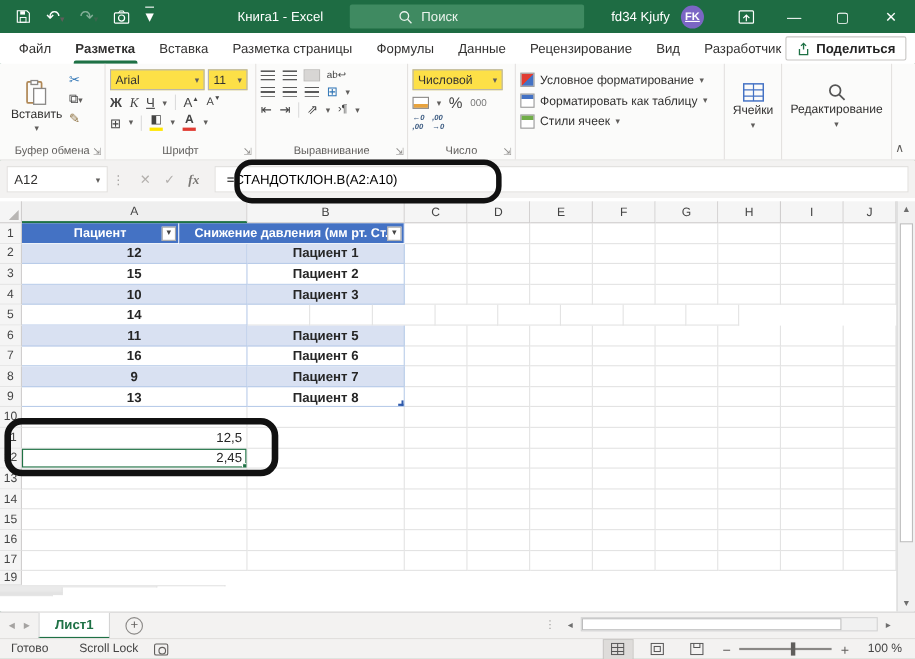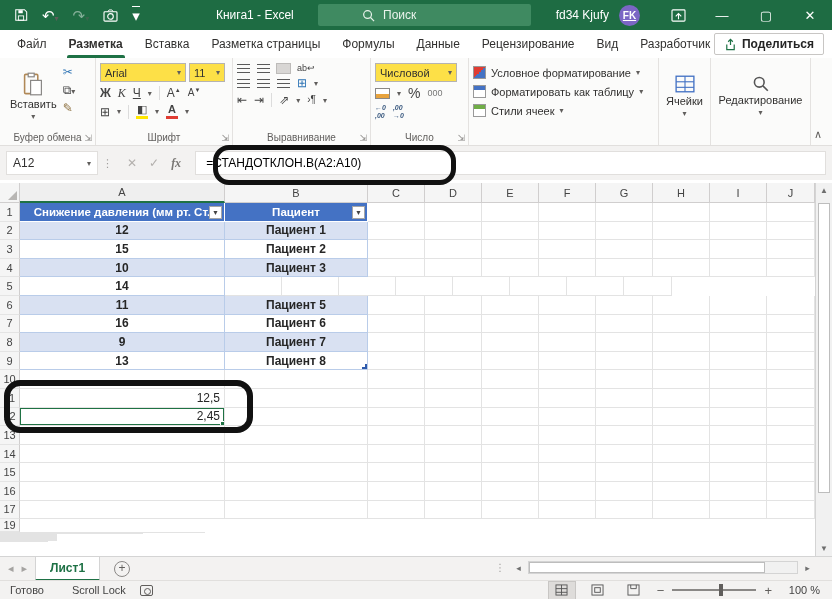--- a/index.html
+++ b/index.html
@@ -415,22 +415,22 @@
         <div class="ch" style="width: 57px;">E</div>
         <div class="ch" style="width: 57px;">F</div>
         <div class="ch" style="width: 57px;">G</div>
         <div class="ch" style="width: 57px;">H</div>
         <div class="ch" style="width: 57px;">I</div>
         <div class="ch" style="width: 48px;">J</div>
       </div>
     <div id="rows">
         <div class="grow" style="height: 18.6px;">
           <div class="rh">1</div>
+          <div class="cell th" style="width: 143px;">Пациент<span class="filterbtn">▼</span></div>
           <div class="cell th" style="width: 205px;">Снижение давления (мм рт. Ст.<span class="filterbtn">▼</span></div>
-          <div class="cell th" style="width: 143px;">Пациент<span class="filterbtn">▼</span></div>
           <div class="cell" style="width: 57px;"></div>
           <div class="cell" style="width: 57px;"></div>
           <div class="cell" style="width: 57px;"></div>
           <div class="cell" style="width: 57px;"></div>
           <div class="cell" style="width: 57px;"></div>
           <div class="cell" style="width: 57px;"></div>
           <div class="cell" style="width: 57px;"></div>
           <div class="cell" style="width: 48px;"></div>
         </div>
         <div class="grow" style="height: 18.6px;">

